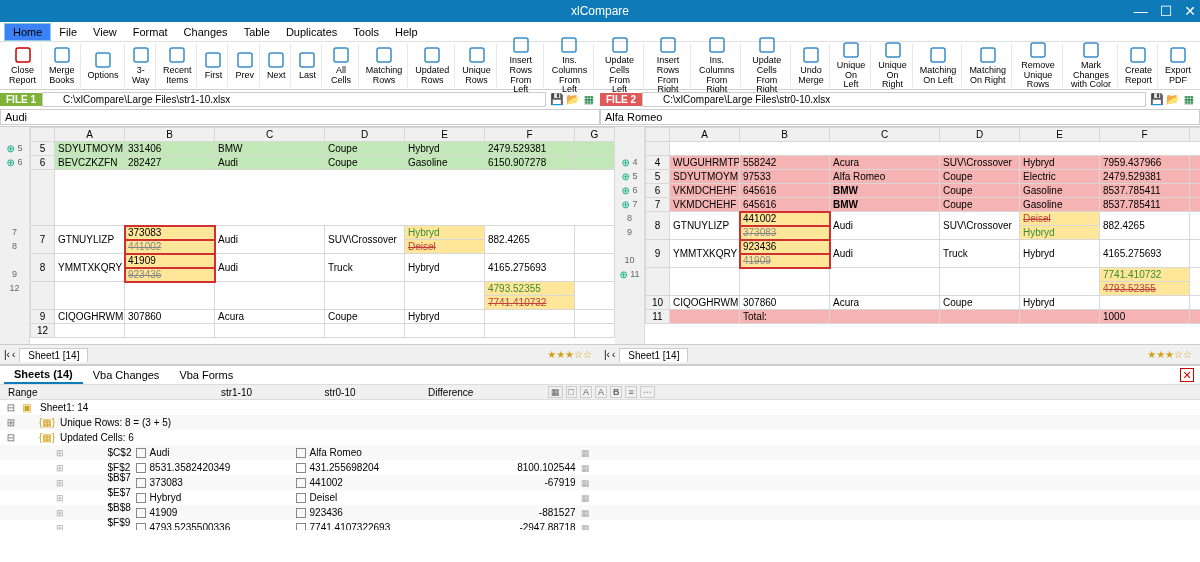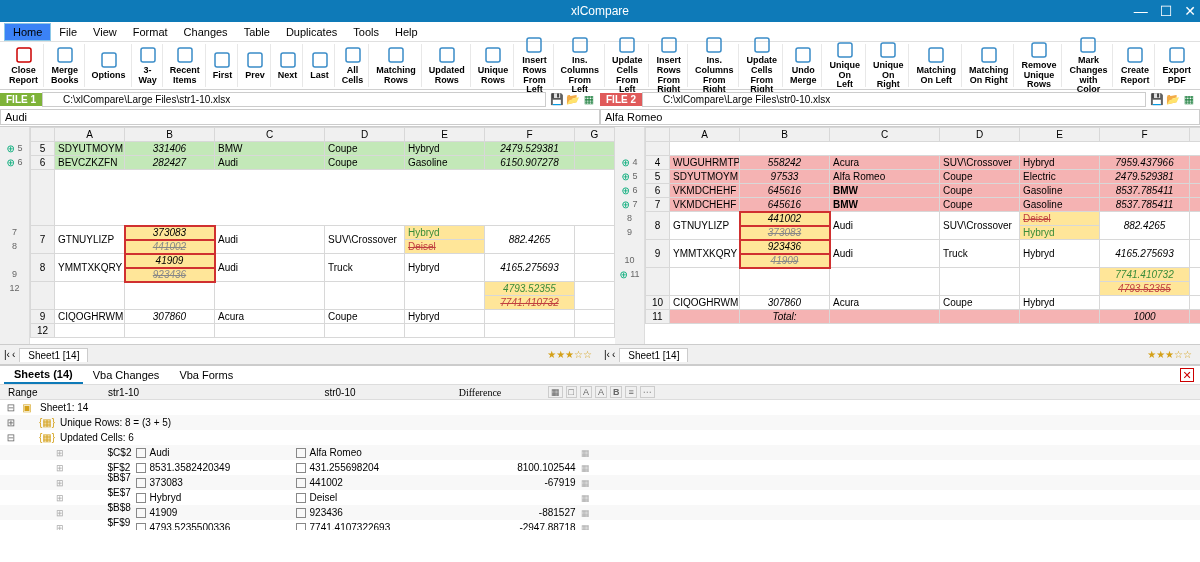--- a/index.html
+++ b/index.html
@@ -11,21 +11,21 @@
 .titlebar-controls span { cursor: pointer; font-size: 14px; }
 
 .menubar { background: #fff; height: 20px; display: flex; align-items: center; padding: 0 4px; border-bottom: 1px solid #e0e0e0; }
 .menubar .menu-item { padding: 2px 8px; cursor: pointer; }
 .menubar .menu-item.active { background: #3b82f6; border: 1px solid #8cc8e8; }
 
 .ribbon { background: #fff; height: 48px; display: flex; align-items: center; padding: 2px 4px; border-bottom: 1px solid #d0d0d0; gap: 2px; }
 .ribbon-group { display: flex; flex-direction: column; align-items: center; padding: 0 5px; border-right: 1px solid #e8e8e8; height: 100%; justify-content: center; }
 .ribbon-group:last-child { border-right: none; }
 .ribbon-icon { width: 18px; height: 18px; display: flex; align-items: center; justify-content: center; margin-bottom: 2px; }
-.ribbon-label { font-size: 9px; text-align: center; line-height: 1.1; white-space: pre-line; font-weight: bold; }
+.ribbon-label { font-size: 9px; text-align: center; line-height: 1.1; white-space: pre-line; }
 
 .filebar { display: flex; height: 18px; }
 .filebar-half { flex: 1; display: flex; align-items: center; }
 .file-badge { background: #7eb338; color: #fff; padding: 1px 6px; font-size: 10px; font-weight: bold; }
 .file-badge.red { background: #e05a5a; }
 .file-path { flex: 1; padding: 1px 20px; border: 1px solid #ccc; background: #fff; font-size: 10px; }
 .file-icons { display: flex; gap: 2px; padding: 0 4px; }
 .file-icons span { width: 14px; height: 14px; display: inline-flex; align-items: center; justify-content: center; }
 
 .formulabar { display: flex; height: 18px; }
@@ -59,43 +59,43 @@
 .sheet-stars { margin-left: auto; padding: 0 8px; color: #d4a017; font-size: 10px; }
 
 .bottom-tabs { display: flex; height: 20px; border-top: 2px solid #ccc; align-items: center; padding: 0 4px; position: relative; }
 .bottom-tab { padding: 2px 10px; font-size: 11px; cursor: pointer; }
 .bottom-tab.active { font-weight: bold; border-bottom: 2px solid #0e7ab8; }
 .bottom-close { position: absolute; right: 6px; color: #c00; border: 1px solid #c00; width: 14px; height: 14px; display: flex; align-items: center; justify-content: center; cursor: pointer; }
 
 .bottom-header { display: flex; height: 16px; background: #f0f0f0; border-top: 1px solid #ddd; border-bottom: 1px solid #ddd; align-items: center; font-size: 10px; }
 .bottom-header > div { padding: 8px 8px; }
 .bh-range { width: 100px; }
-.bh-left { width: 160px; text-align: left; }
+.bh-left { width: 160px; text-align: right; }
 .bh-right { width: 160px; text-align: center; }
-.bh-diff { width: 120px; text-align: center; font-family: Liberation Serif, serif; }
+.bh-diff { width: 120px; text-align: left; }
 .bh-tools { display: flex; gap: 3px; color: #666; }
 .bh-tools span { border: 1px solid #ccc; padding: 0 2px; font-size: 9px; }
 
 .bottom-tree { height: 130px; overflow: auto; }
 .tree-row { display: flex; align-items: center; height: 15px; font-size: 10px; padding-left: 4px; }
 .tree-row.odd { background: #f8f8f8; }
 .tree-toggle { width: 14px; text-align: center; color: #666; cursor: pointer; }
 .tree-icon { width: 18px; text-align: center; color: #d4a017; }
 .tree-label { padding: 0 4px; }
 .tree-indent-1 { padding-left: 20px; }
 .tree-indent-2 { padding-left: 52px; }
 .tree-cell-range { width: 68px; padding-left: 40px; }
 .tree-cell-left { width: 160px; }
 .tree-cell-right { width: 160px; }
 .tree-cell-diff { width: 120px; text-align: right; }
 .tree-chk { display: inline-block; width: 10px; height: 10px; border: 1px solid #888; margin-right: 4px; vertical-align: middle; }
 .tree-line-icon { color: #aaa; margin-right: 4px; font-size: 9px; }
 
 svg { display: block; }
-.num-right { text-align: center; font-style: italic; }
+.num-right { text-align: left; }
 .col-a { width: 70px; }
 .col-b { width: 90px; }
 .col-c { width: 110px; }
 .col-d { width: 80px; }
 .col-e { width: 80px; }
 .col-f { width: 90px; }
 .col-g { width: 40px; }
 </style>
 </head>
 <body>

